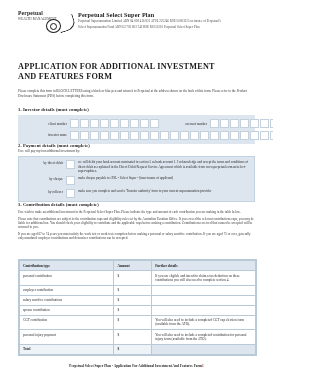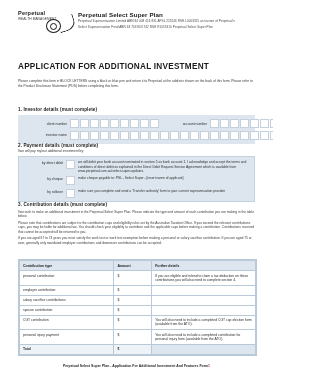--- a/index.html
+++ b/index.html
@@ -1,18 +1,18 @@
 <!DOCTYPE html>
 <html><head>
 <meta charset="utf-8">
 <style>
   html,body{margin:0;padding:0;background:#ffffff;}
   body{width:273px;height:386px;overflow:hidden;
        font-family:"Liberation Sans",sans-serif;color:#231f20;}
-  .page{position:relative;width:273px;height:386px;background:#fff;}
+  .page{position:relative;width:273px;height:386px;background:#fff;font-family:Liberation Serif, serif;}
 
   
   .header{position:relative;height:40px;padding:0;}
   .brand{position:absolute;left:18px;top:10px;width:56px;height:22px;}
   .brand-word{font-size:5.6px;font-weight:bold;letter-spacing:.2px;color:#1b1b1b;
               line-height:6px;white-space:nowrap;}
   .brand-sub{font-size:3.2px;color:#3a3a3a;letter-spacing:.1px;margin-top:.5px;}
   .brand-mark{position:absolute;left:28px;top:9px;width:13px;height:12px;
               border:1.2px solid #1b1b1b;border-radius:50%;}
   .brand-mark:after{content:"";position:absolute;left:3px;top:3px;width:5px;height:5px;
@@ -97,20 +97,21 @@
     <div class="htext">
       <div class="htitle">Perpetual Select Super Plan</div>
       <div class="hline">Perpetual Superannuation Limited ABN 84 008 416 831 AFSL 225246 RSE L0003315 as trustee of Perpetual's</div>
       <div class="hline">Select Superannuation Fund ABN 63 703 803 742 RSE R1055310 Perpetual Select Super Plan</div>
     </div>
   </div>
 
   <div class="title">
     <h1>
       <span>APPLICATION FOR ADDITIONAL INVESTMENT</span><br>
+      <span>AND FEATURES FORM</span>
     </h1>
     <div class="intro">Please complete this form in BLOCK LETTERS using a black or blue pen and return it to Perpetual at the address shown on the back of this form. Please refer to the Product Disclosure Statement (PDS) before completing this form.</div>
   </div>
 
   <div class="s1">
     <div class="sec-h">1. Investor details (must complete)</div>
     <div class="fieldbox">
       <div class="frow">
         <div class="flabel">client number</div>
         <div class="boxes">

